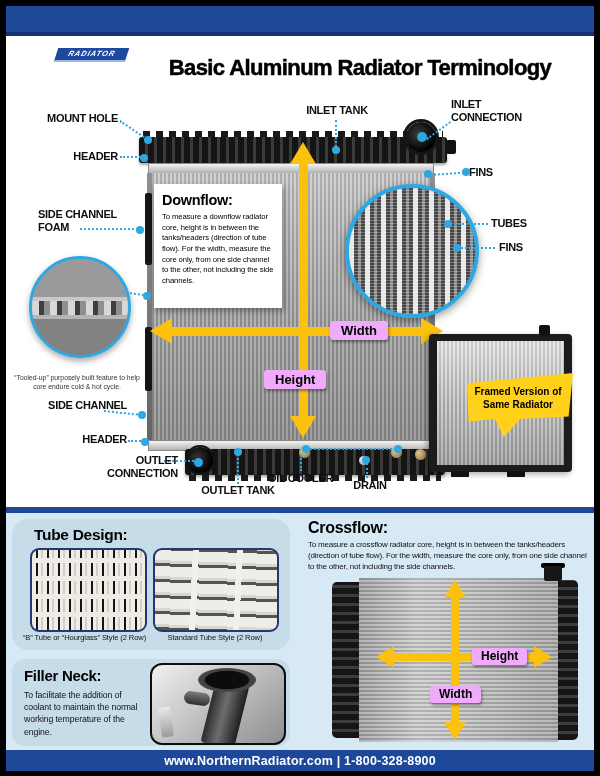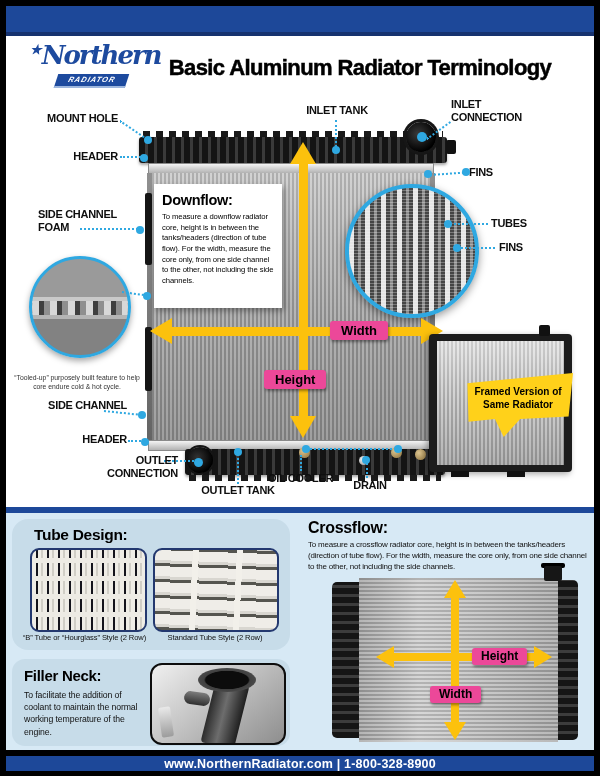--- a/index.html
+++ b/index.html
@@ -4,21 +4,21 @@
 <style>
   html,body{margin:0;padding:0;background:#444;}
   .page{position:relative;width:600px;height:776px;background:#000;overflow:hidden;
         font-family:"Liberation Sans",sans-serif;}
 
   
   #topbar{position:absolute;left:6px;right:6px;top:6px;height:26px;background:#1d4899;border-bottom:4px solid #16326f;}
   #white-bg{position:absolute;left:6px;right:6px;top:36px;height:471px;background:#fff;}
   #divider{position:absolute;left:6px;right:6px;top:507px;height:6px;background:#1d4899;}
   #lightblue-bg{position:absolute;left:6px;right:6px;top:513px;height:237px;background:#d7e9f5;}
-  #footer{position:absolute;left:6px;right:6px;bottom:5px;height:15px;background:#1d4899;color:#fff;
+  #footer{position:absolute;left:6px;right:6px;bottom:5px;height:21px;background:#1d4899;color:#fff;
           display:flex;align-items:center;justify-content:center;font-size:12.5px;font-weight:bold;letter-spacing:.2px;}
 
   
   #logo{position:absolute;left:30px;top:42px;width:118px;height:50px;}
   #logo-script{font-family:"DejaVu Serif",serif;font-style:italic;font-weight:bold;font-size:26px;
                color:#1d4a9e;letter-spacing:-2px;line-height:1;}
   #logo-script .star{font-size:13px;vertical-align:super;letter-spacing:0;}
   #logo-band{margin-left:26px;margin-top:1px;display:inline-block;background:#1d4a9e;color:#fff;
              font-size:7.5px;font-style:italic;font-weight:bold;letter-spacing:1px;padding:1px 12px 2px;
              transform:skewX(-18deg);border-bottom:2px solid #9db6dd;}
@@ -79,21 +79,21 @@
   .arrow-h{position:absolute;display:flex;align-items:center;z-index:5;}
   .arrow-h .hl{width:0;height:0;border-top:13px solid transparent;border-bottom:13px solid transparent;border-right:22px solid #fcc10d;}
   .arrow-h .hr{width:0;height:0;border-top:13px solid transparent;border-bottom:13px solid transparent;border-left:22px solid #fcc10d;}
   .arrow-h .sh{flex:1;height:9px;background:#fcc10d;}
   .arrow-v{position:absolute;display:flex;flex-direction:column;align-items:center;z-index:5;}
   .arrow-v .ht{width:0;height:0;border-left:13px solid transparent;border-right:13px solid transparent;border-bottom:22px solid #fcc10d;}
   .arrow-v .hb{width:0;height:0;border-left:13px solid transparent;border-right:13px solid transparent;border-top:22px solid #fcc10d;}
   .arrow-v .sh{flex:1;width:9px;background:#fcc10d;}
   #arrow-width{left:150px;top:318px;width:293px;height:26px;}
   #arrow-height{left:290px;top:142px;width:26px;height:296px;}
-  .pill{position:absolute;background:#ec4899;border-radius:3px;padding:0 11px;height:19px;line-height:19px;
+  .pill{position:absolute;background:#f0abfc;border-radius:3px;padding:0 11px;height:19px;line-height:19px;
         font-size:13px;font-weight:bold;box-shadow:1px 2px 3px rgba(0,0,0,.4);z-index:6;}
   #pill-width{left:330px;top:321px;} #pill-height{left:264px;top:370px;}
 
   
   #exp-circle{position:absolute;left:29px;top:256px;width:96px;height:96px;border-radius:50%;
       border:3px solid #2fa8e1;box-shadow:0 3px 6px rgba(0,0,0,.35);overflow:hidden;z-index:5;
       background:linear-gradient(180deg,#9a9a9a 0 40%,#c9c9c9 40% 46%,#6c6c6c 46% 56%,#b5b5b5 56% 62%,#828282 62%);}
   #exp-teeth{position:absolute;left:0;top:44%;width:100%;height:14%;
       background:repeating-linear-gradient(90deg,#d8d8d8 0 7px,#3f3f3f 7px 12px,#8f8f8f 12px 18px);}
 
@@ -224,21 +224,20 @@
 <body>
 
 <div class="page">
 
   <div id="topbar"></div>
   <div id="white-bg"></div>
   <div id="divider"></div>
   <div id="lightblue-bg"></div>
 
   <div id="logo">
-    <div id="logo-script"><span class="star">★</span><span>Northern</span></div>
     <div id="logo-band">RADIATOR</div>
   </div>
   <div id="page-title">Basic Aluminum Radiator Terminology</div>
 
   <div id="radiator">
     <div id="rad-teeth-top"></div>
     <div id="rad-tank-top"></div>
     <div id="rad-endcap"></div>
     <div id="rad-header-top"></div>
     <div id="rad-core"></div>

